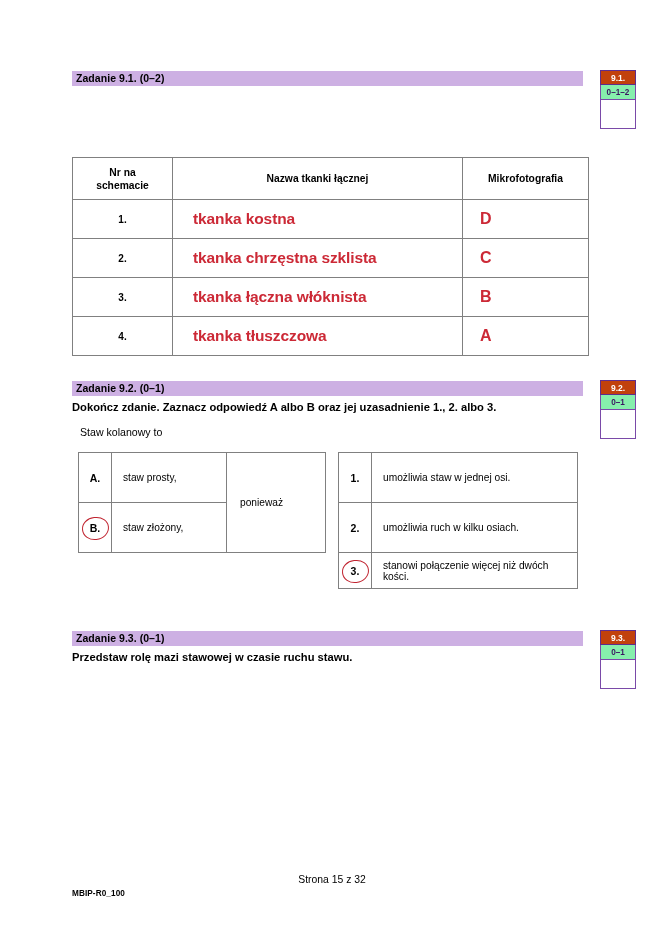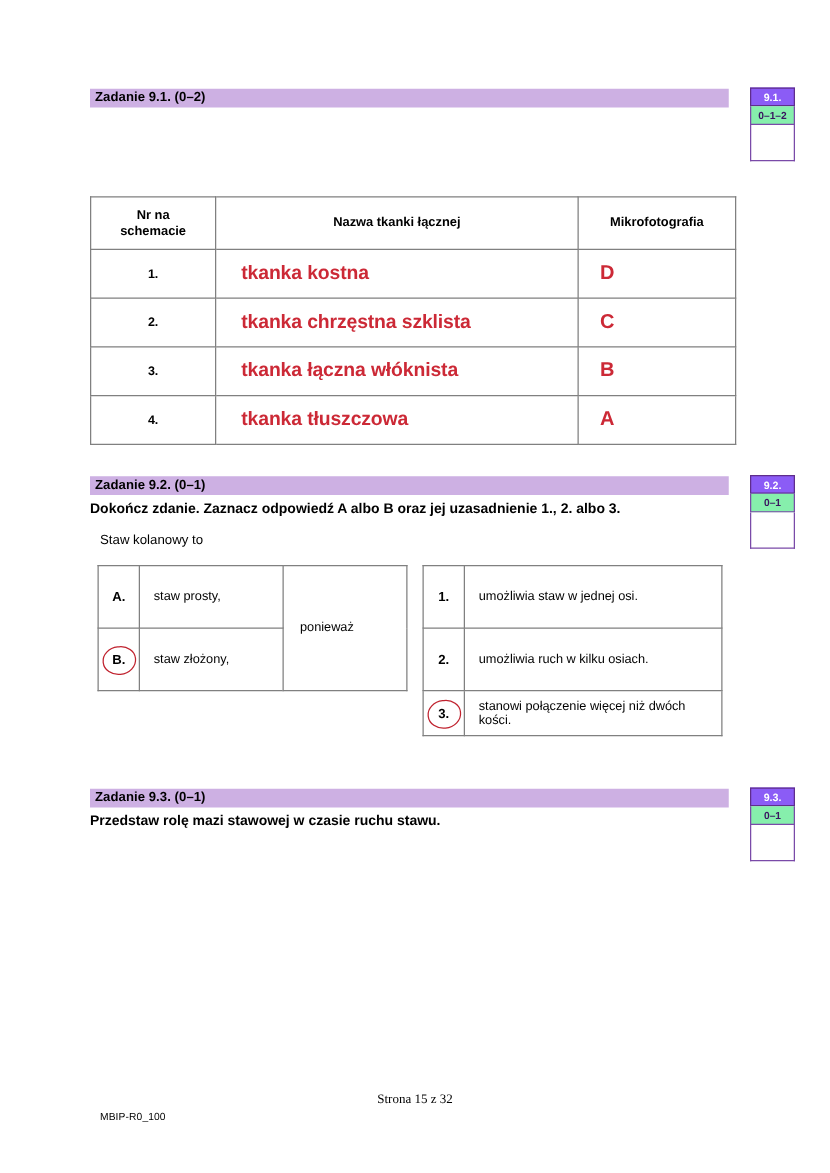--- a/index.html
+++ b/index.html
@@ -62,21 +62,21 @@
     color: #000;
   }
 
   
   .score-box {
     position: absolute;
     width: 36px;
   }
   .score-num {
     height: 15px;
-    background: #8b5cf6;
+    background: #c2410c;
     color: #ffffff;
     font-size: 8.5px;
     font-weight: bold;
     text-align: center;
     line-height: 15px;
     border: 1px solid #5f2d8c;
     box-sizing: border-box;
   }
   .score-range {
     height: 15px;
@@ -222,28 +222,27 @@
 
   
   .footer-page {
     position: absolute;
     left: 0;
     top: 874px;
     width: 664px;
     text-align: center;
     font-size: 10.4px;
     color: #000;
-    font-family: Liberation Serif, serif;
   }
   .footer-code {
     position: absolute;
-    left: 80px;
+    left: 72px;
     top: 889px;
     font-size: 8.2px;
-    font-weight: normal;
+    font-weight: bold;
     color: #000;
     letter-spacing: 0.1px;
     text-align: right;
   }
 </style>
 </head>
 <body>
 
 <div class="page">
 

